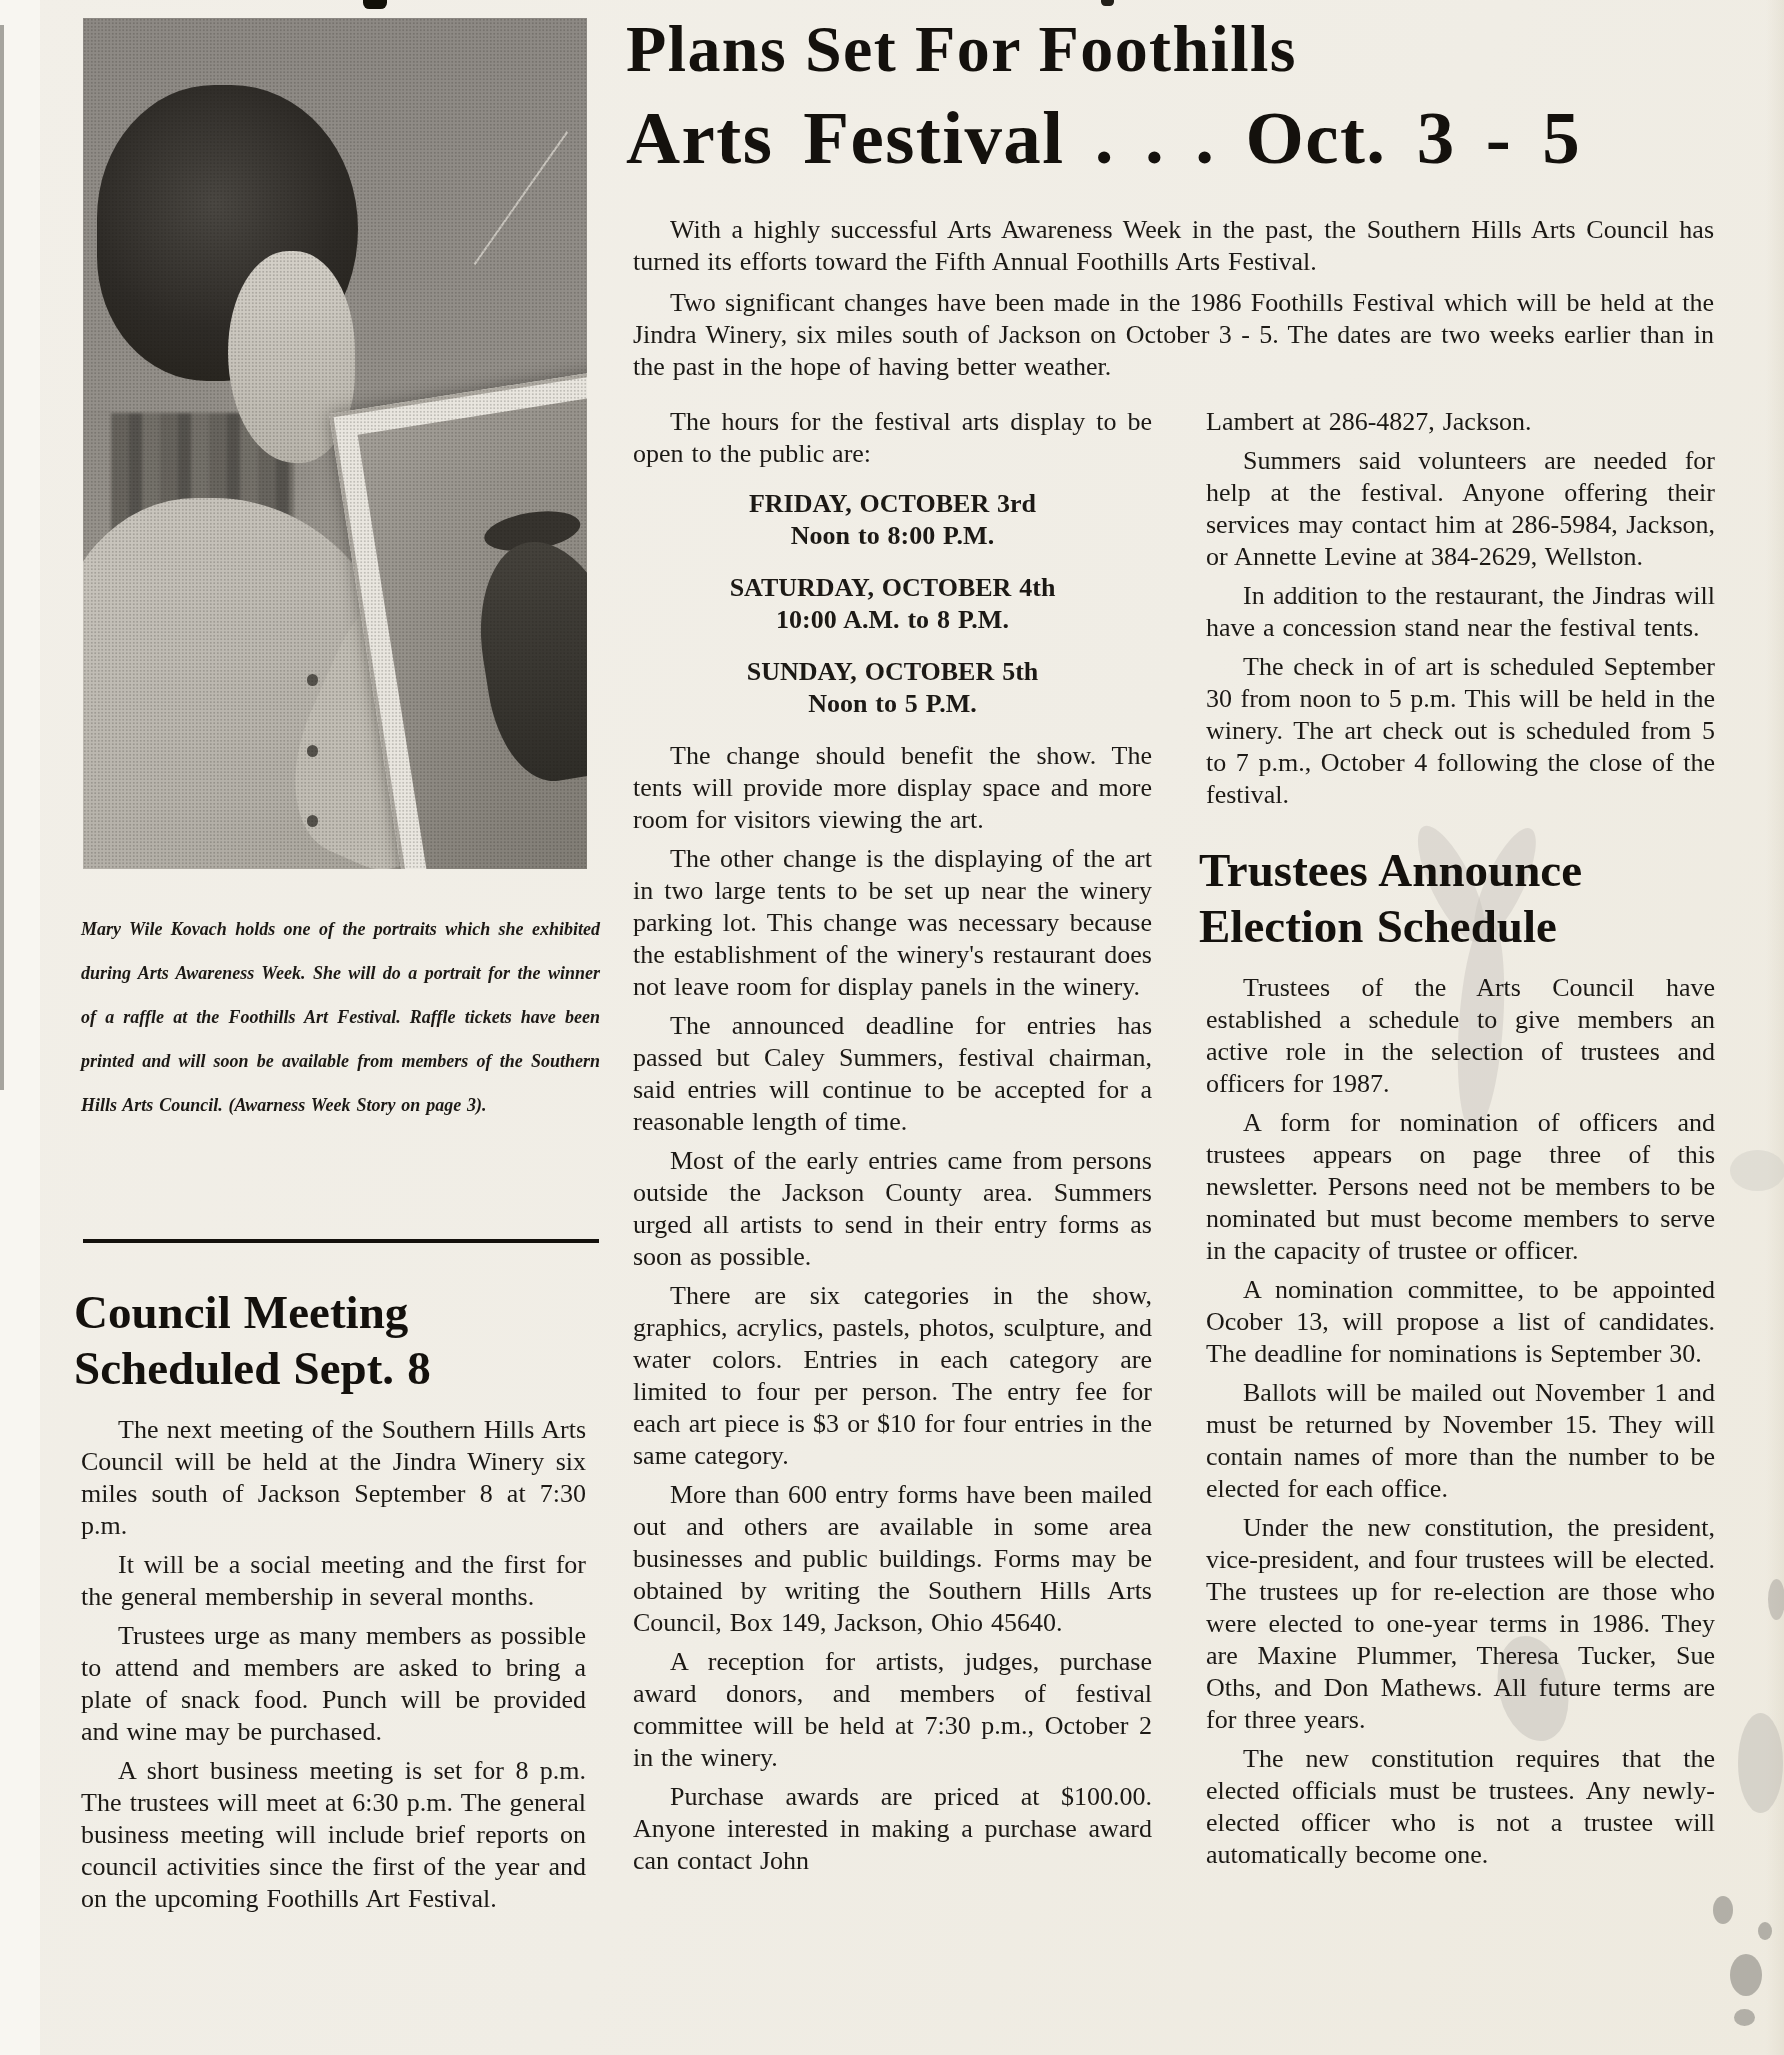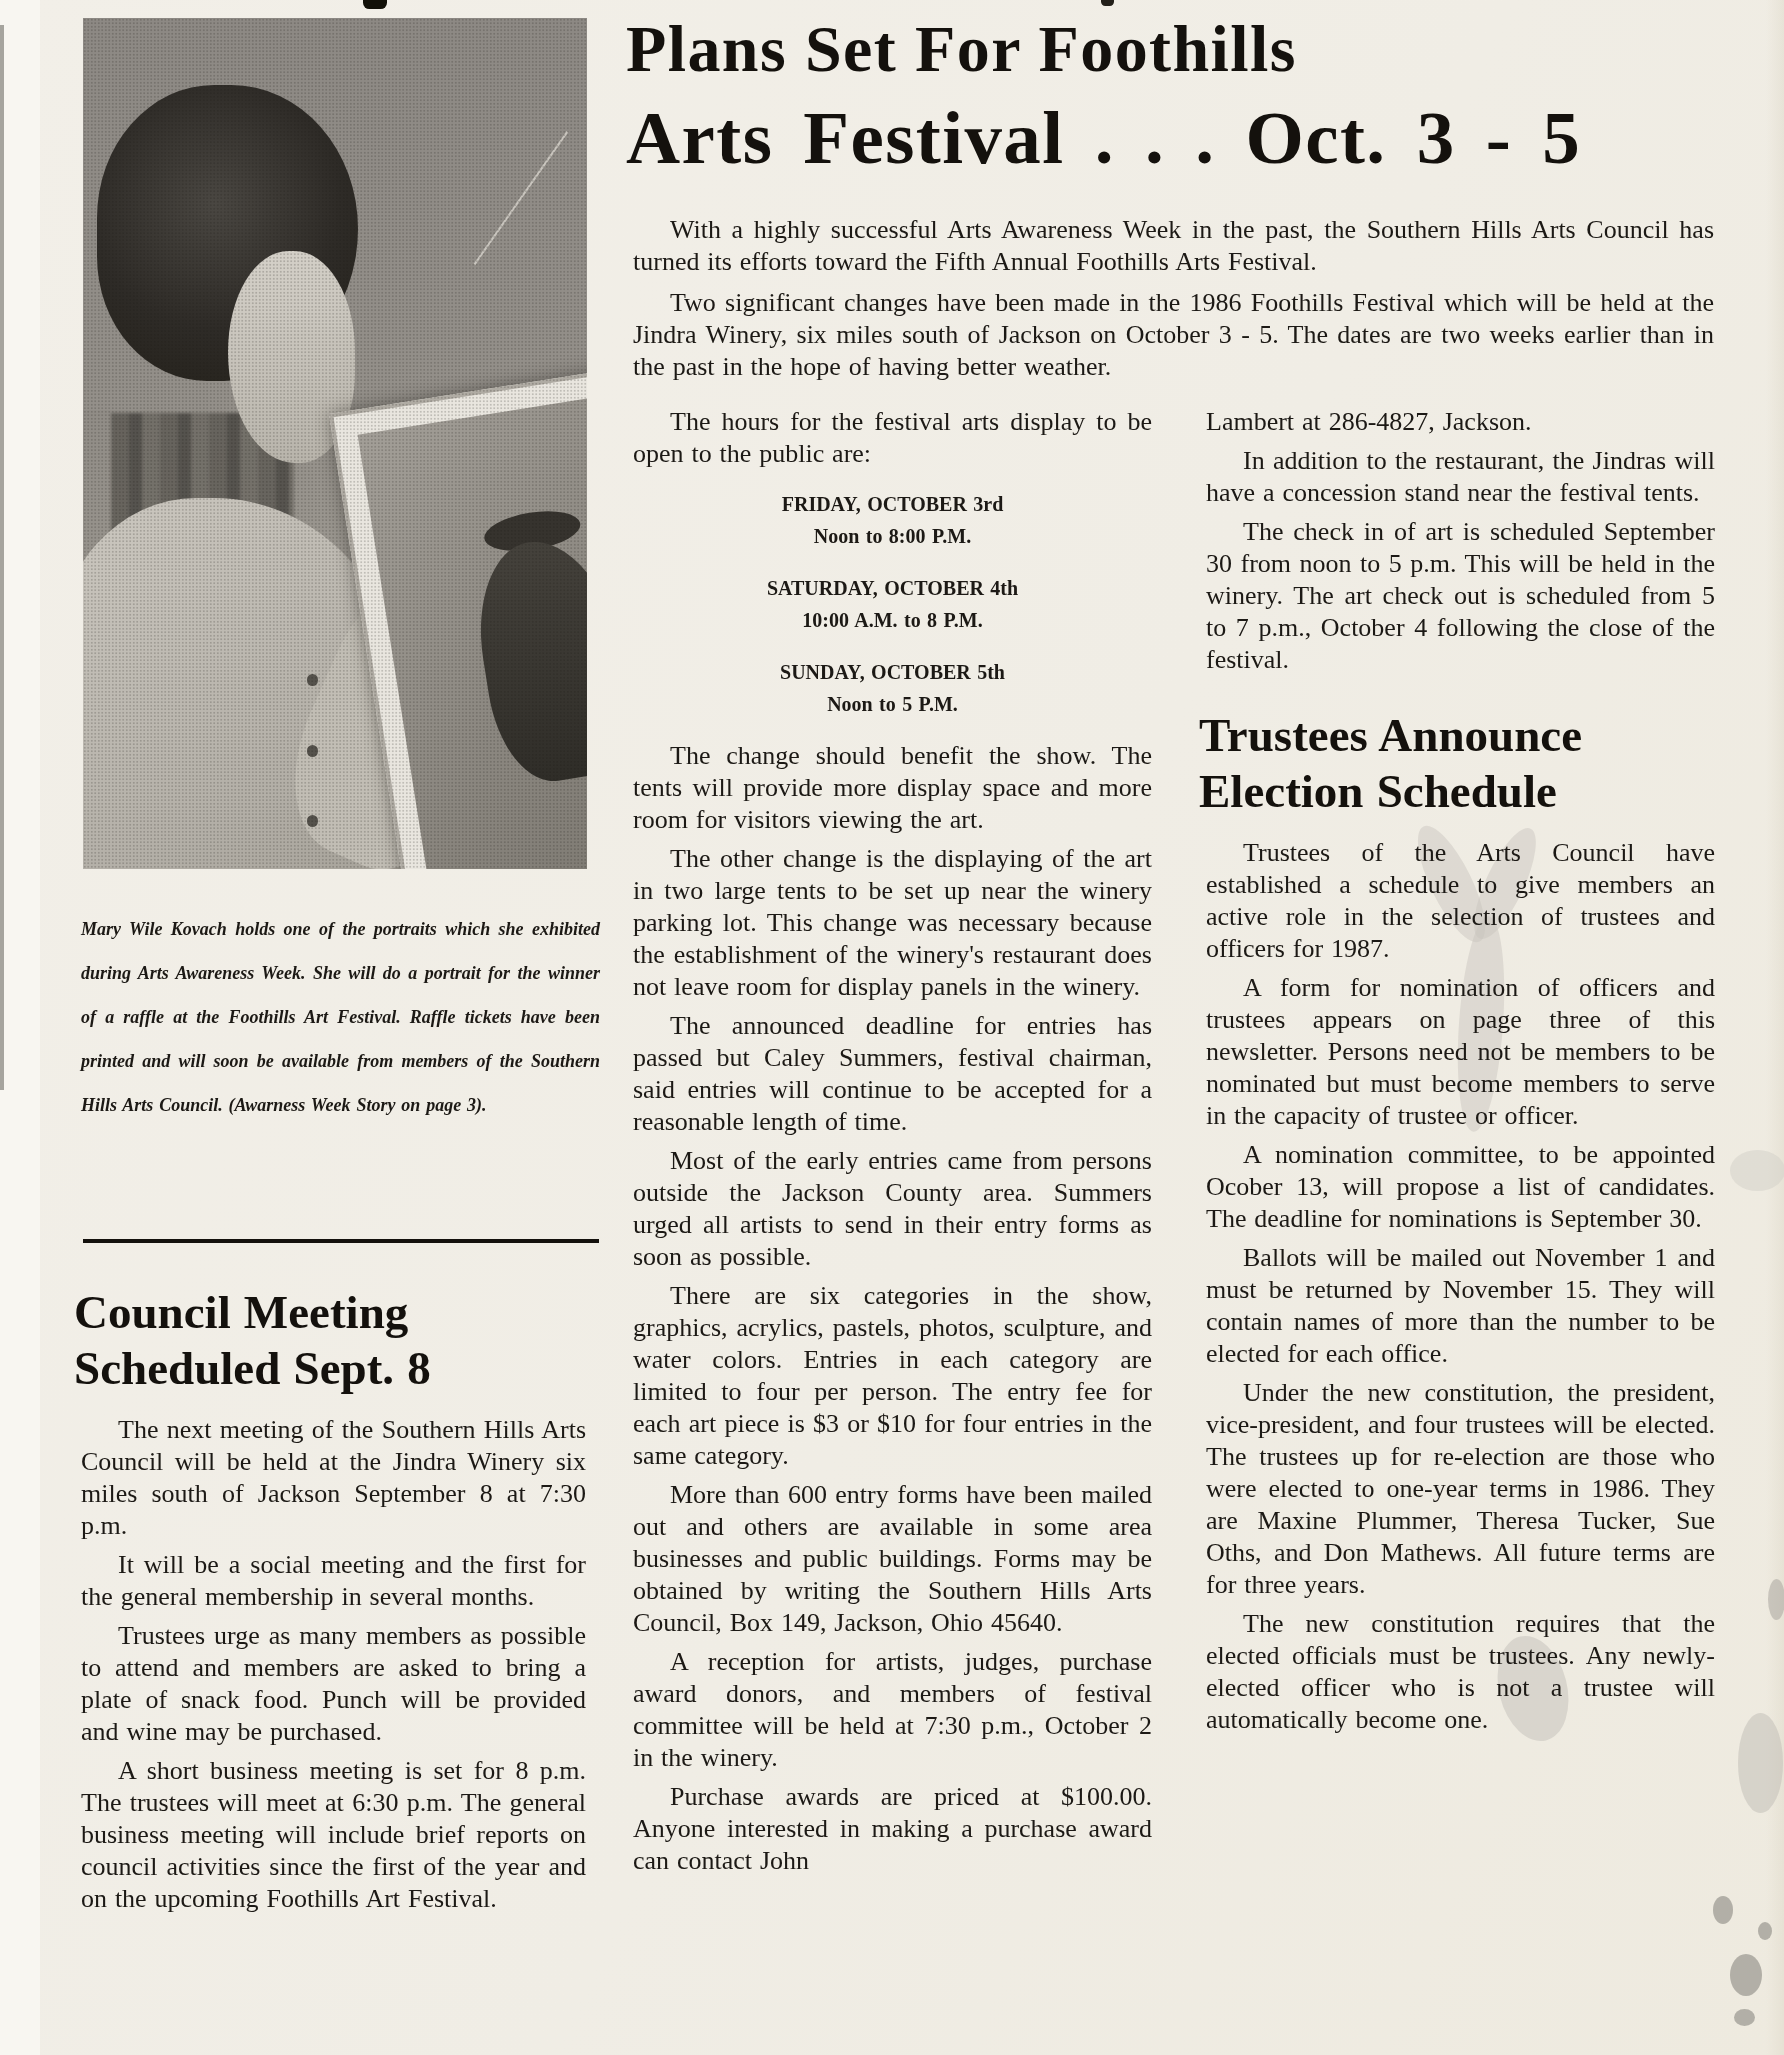--- a/index.html
+++ b/index.html
@@ -39,21 +39,21 @@
   
   .bodytext{font-size:26px;line-height:32px;text-align:justify;word-spacing:1.4px;}
   .bodytext p{margin:7px;text-indent:37px;}
   .bodytext p.cont{text-indent:0;}
   .intro{position:absolute;left:626px;top:207px;width:1095px;}
   .intro p + p{margin-top:8.5px;}
   .col-mid{position:absolute;left:626px;top:399px;width:533px;}
   .col-right{position:absolute;left:1199px;top:399px;width:523px;}
   .schedule{margin:18.3px 0 14px 0;text-align:center;font-weight:bold;}
   .schedule .sch-block{margin:0 0 20px 0;}
-  .schedule .sch-line{font-size:20px;line-height:32px;text-indent:0;text-align:center;}
+  .schedule .sch-line{font-size:26px;line-height:32px;text-indent:0;text-align:center;}
   .subhead{font-weight:bold;font-size:47px;line-height:56px;color:#14110d;text-align:left;}
   .subhead-trustees{margin:31px 0 18.3px 0;}
   
   .caption{position:absolute;left:81px;top:907px;width:519px;
     font-weight:bold;font-style:italic;font-size:18px;line-height:44px;text-align:justify;word-spacing:1.4px;}
   .divider{position:absolute;left:83px;top:1239px;width:516px;height:4.2px;background:#14110d;}
   .left-article{position:absolute;left:74px;top:1284px;width:519px;}
   .left-article .subhead{margin:0 0 18.3px 0;}
   
   .photo{position:absolute;left:83px;top:18.3px;width:504px;height:851px;overflow:hidden;
@@ -156,20 +156,21 @@
     <p>The announced deadline for entries has passed but Caley Summers, festival chairman, said entries will continue to be accepted for a reasonable length of time.</p>
     <p>Most of the early entries came from persons outside the Jackson County area. Summers urged all artists to send in their entry forms as soon as possible.</p>
     <p>There are six categories in the show, graphics, acrylics, pastels, photos, sculpture, and water colors. Entries in each category are limited to four per person. The entry fee for each art piece is $3 or $10 for four entries in the same category.</p>
     <p>More than 600 entry forms have been mailed out and others are available in some area businesses and public buildings. Forms may be obtained by writing the Southern Hills Arts Council, Box 149, Jackson, Ohio 45640.</p>
     <p>A reception for artists, judges, purchase award donors, and members of festival committee will be held at 7:30 p.m., October 2 in the winery.</p>
     <p>Purchase awards are priced at $100.00. Anyone interested in making a purchase award can contact John</p>
   </div>
 
   <div class="col-right bodytext">
     <p class="cont">Lambert at 286-4827, Jackson.</p>
+    <p>Summers said volunteers are needed for help at the festival. Anyone offering their services may contact him at 286-5984, Jackson, or Annette Levine at 384-2629, Wellston.</p>
     <p>In addition to the restaurant, the Jindras will have a concession stand near the festival tents.</p>
     <p>The check in of art is scheduled September 30 from noon to 5 p.m. This will be held in the winery. The art check out is scheduled from 5 to 7 p.m., October 4 following the close of the festival.</p>
     <div class="subhead subhead-trustees">Trustees Announce Election Schedule</div>
     <p>Trustees of the Arts Council have established a schedule to give members an active role in the selection of trustees and officers for 1987.</p>
     <p>A form for nomination of officers and trustees appears on page three of this newsletter. Persons need not be members to be nominated but must become members to serve in the capacity of trustee or officer.</p>
     <p>A nomination committee, to be appointed Ocober 13, will propose a list of candidates. The deadline for nominations is September 30.</p>
     <p>Ballots will be mailed out November 1 and must be returned by November 15. They will contain names of more than the number to be elected for each office.</p>
     <p>Under the new constitution, the president, vice-president, and four trustees will be elected. The trustees up for re-election are those who were elected to one-year terms in 1986. They are Maxine Plummer, Theresa Tucker, Sue Oths, and Don Mathews. All future terms are for three years.</p>
     <p>The new constitution requires that the elected officials must be trustees. Any newly-elected officer who is not a trustee will automatically become one.</p>
   </div>

